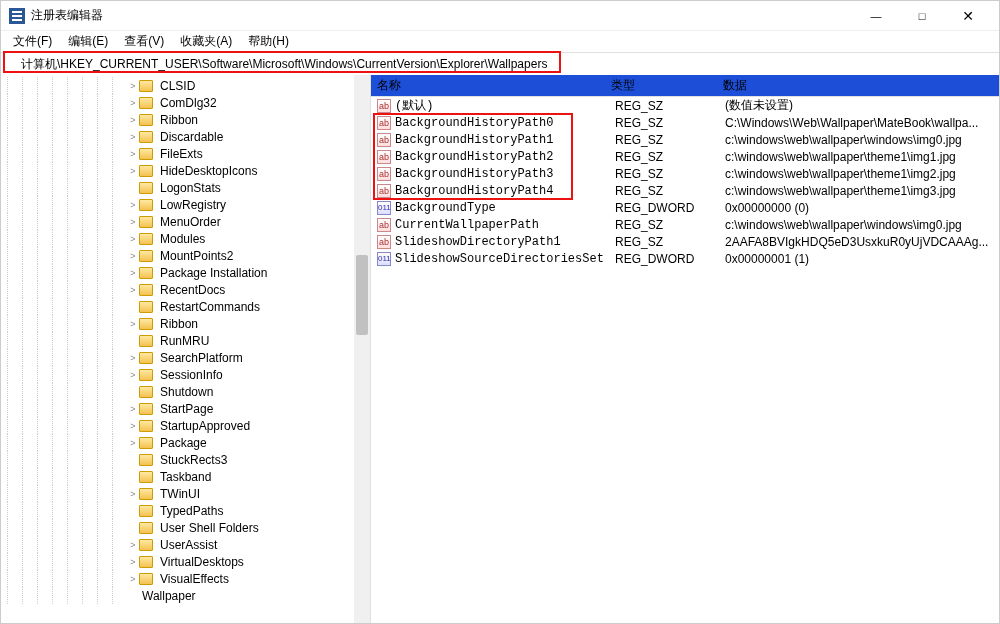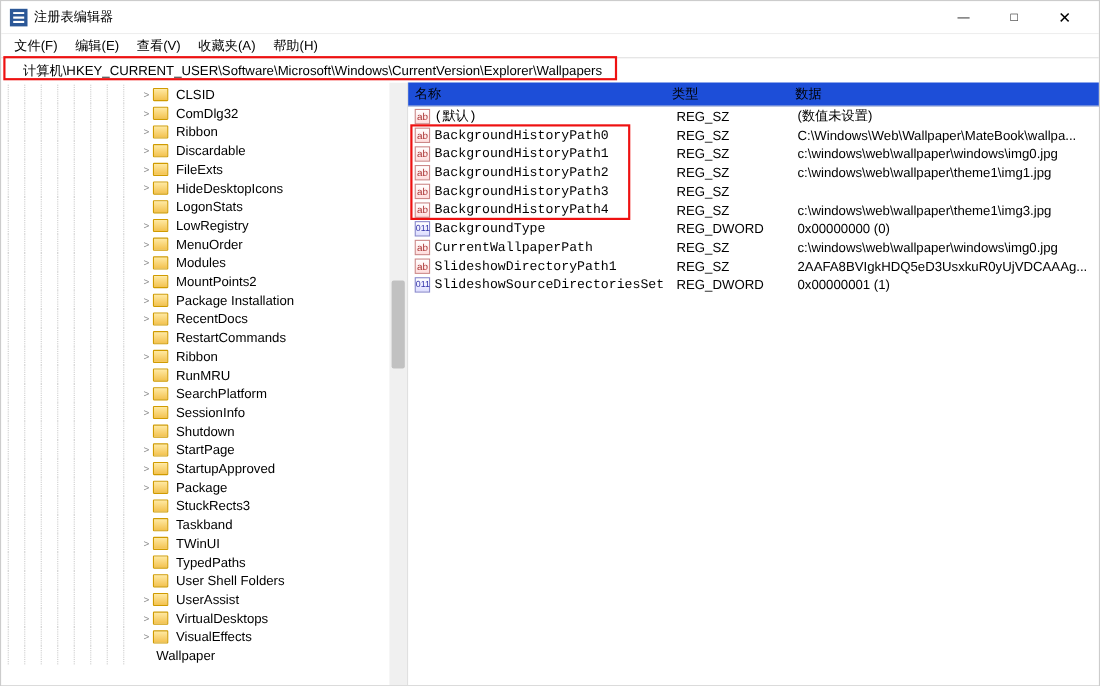--- a/index.html
+++ b/index.html
@@ -649,20 +649,21 @@
           <div class="list-row">
             <span class="val-icon">ab</span>
             <span class="cell-name">BackgroundHistoryPath2</span>
             <span class="cell-type">REG_SZ</span>
             <span class="cell-data">c:\windows\web\wallpaper\theme1\img1.jpg</span>
           </div>
           <div class="list-row">
             <span class="val-icon">ab</span>
             <span class="cell-name">BackgroundHistoryPath3</span>
             <span class="cell-type">REG_SZ</span>
+            <span class="cell-data">c:\windows\web\wallpaper\theme1\img2.jpg</span>
           </div>
           <div class="list-row">
             <span class="val-icon">ab</span>
             <span class="cell-name">BackgroundHistoryPath4</span>
             <span class="cell-type">REG_SZ</span>
             <span class="cell-data">c:\windows\web\wallpaper\theme1\img3.jpg</span>
           </div>
           <div style="position: absolute; left: 2px; top: -1px; width: 200px; height: 87px; border: 2px solid rgb(238, 17, 17); pointer-events: none;"></div>
         </div>
         <div class="list-row">

